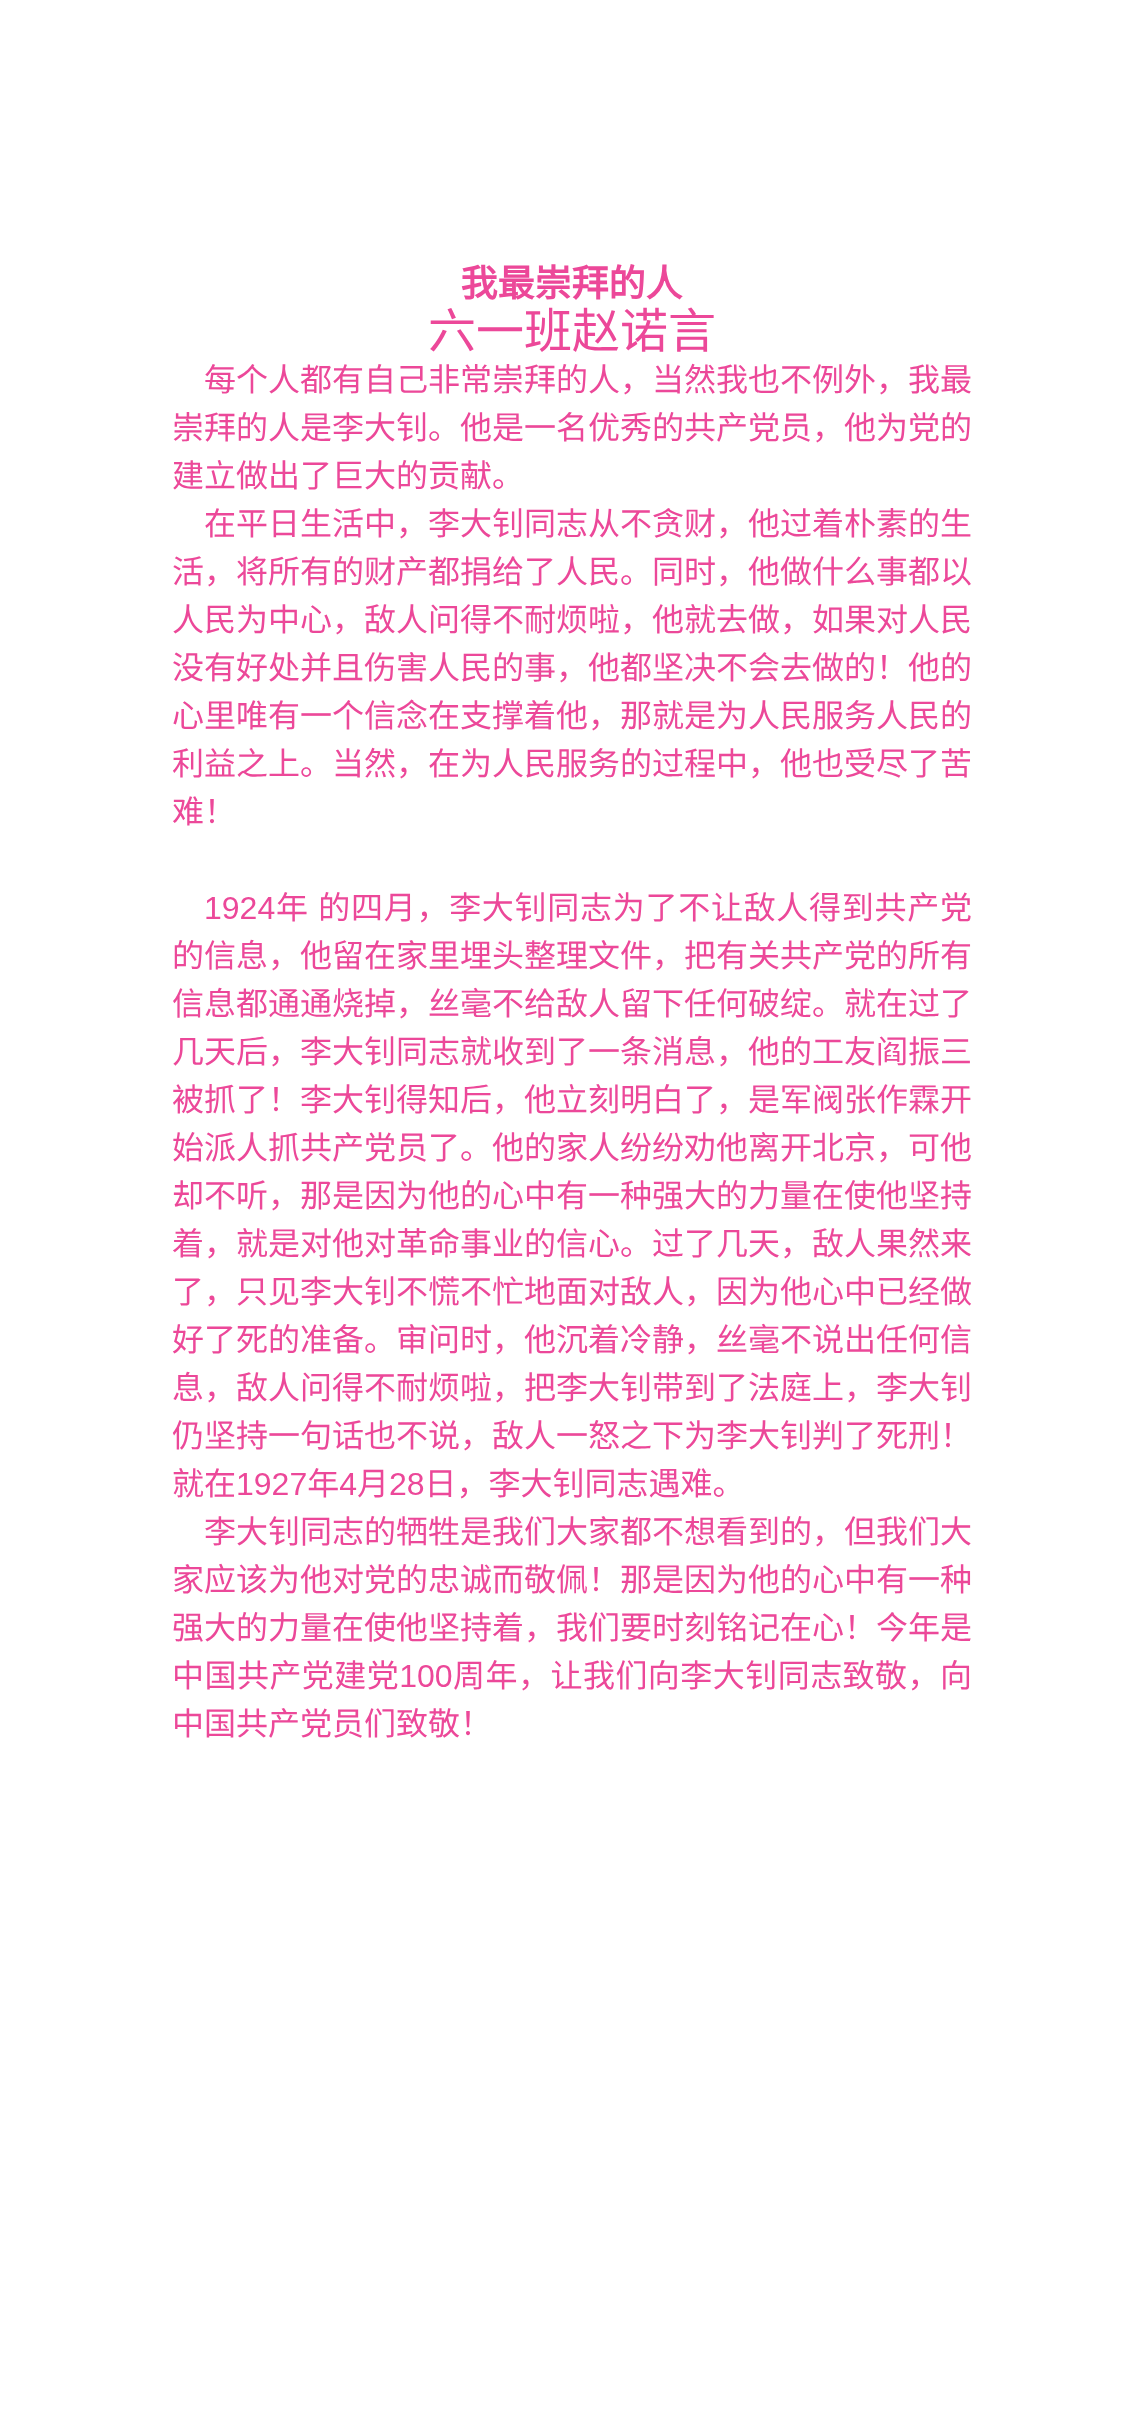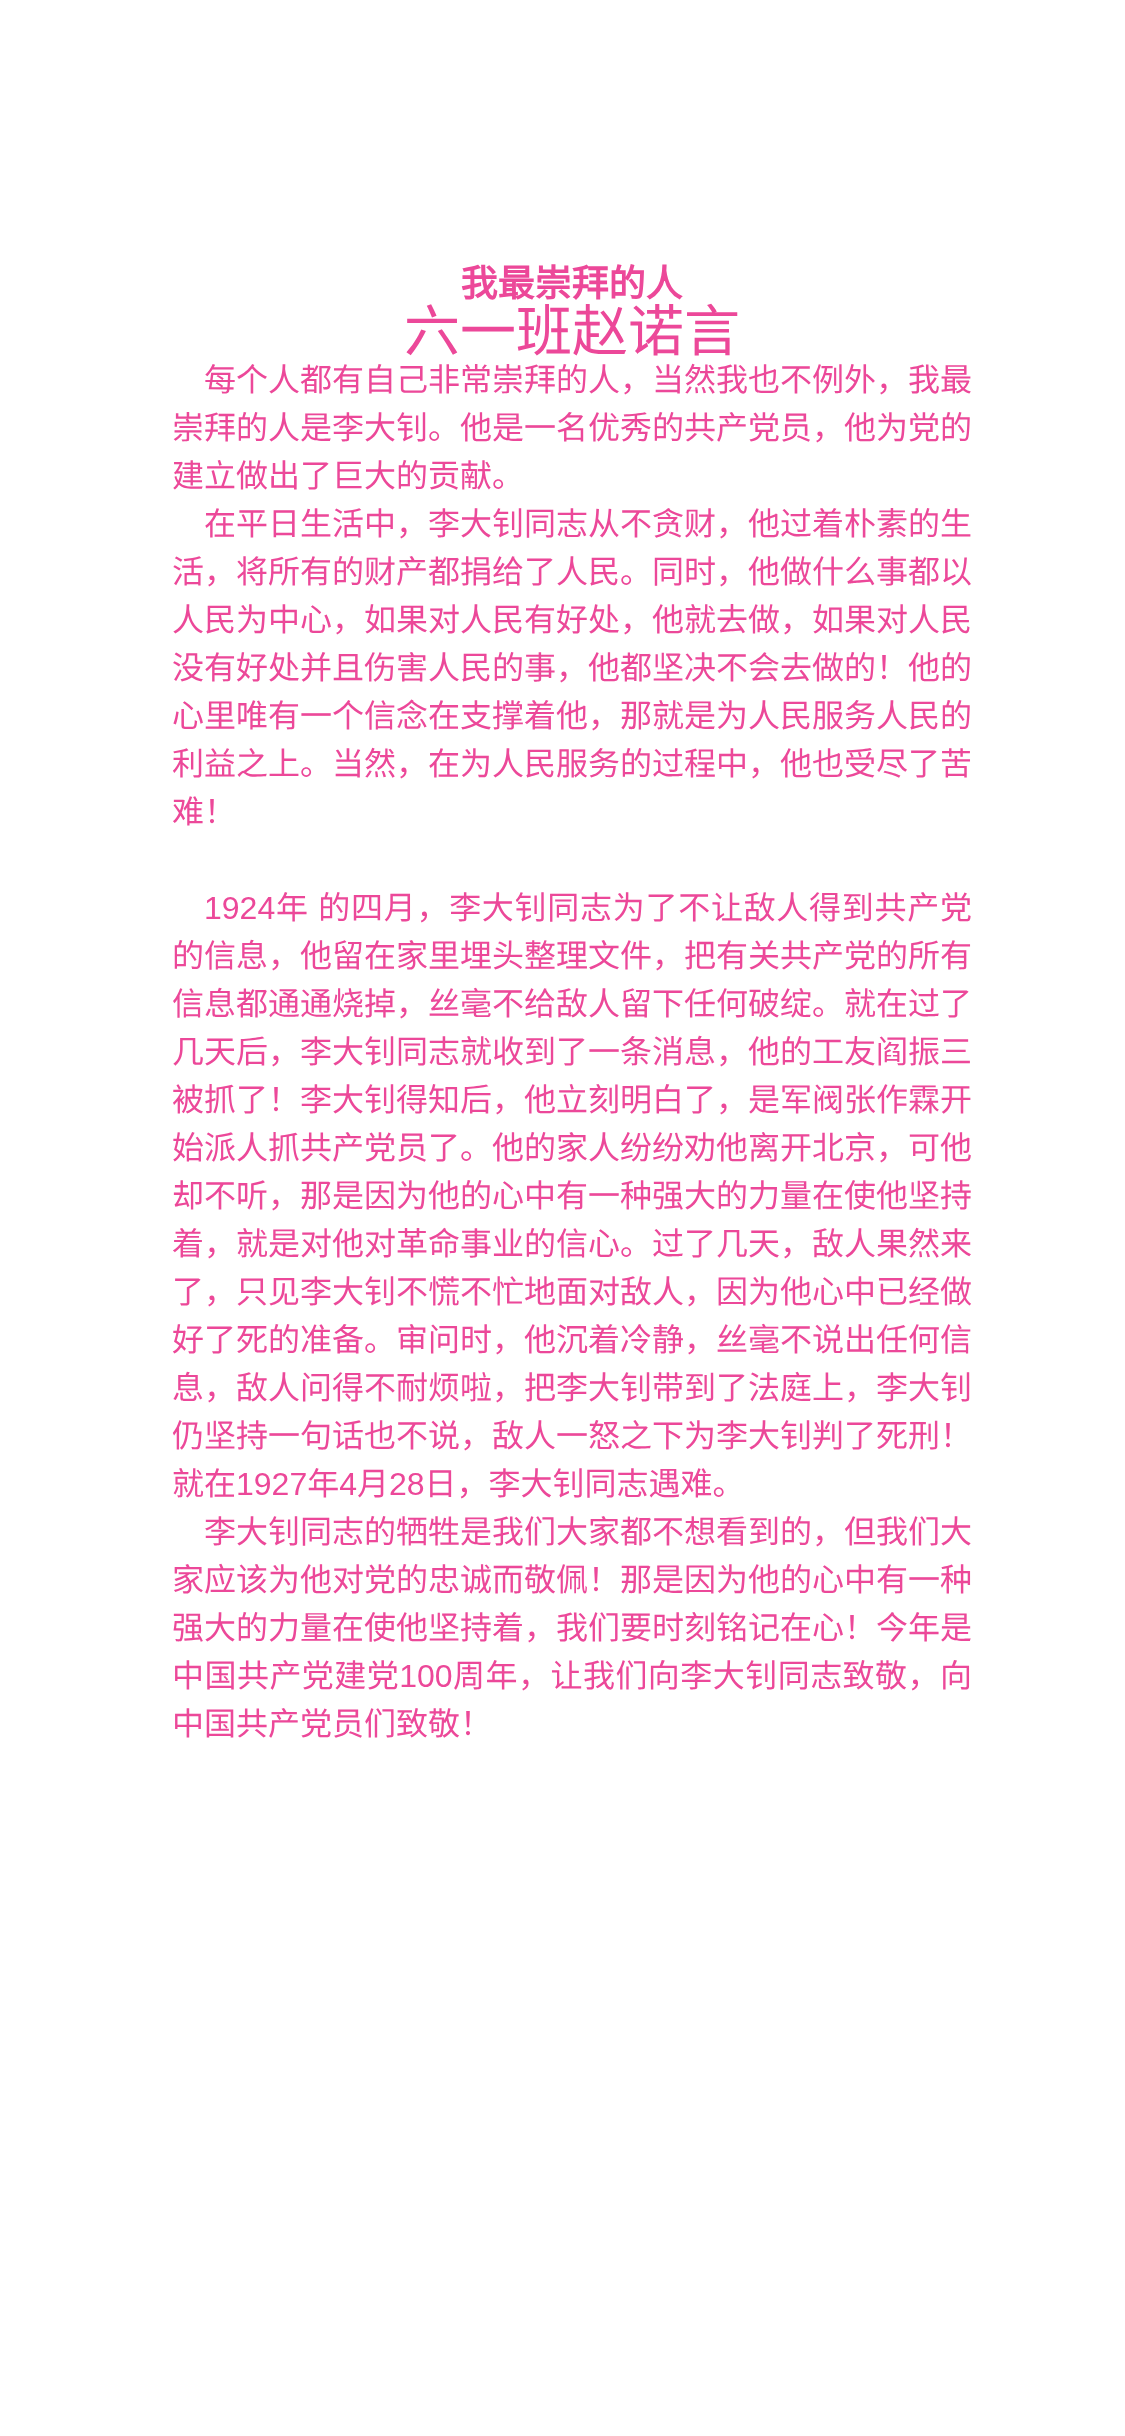--- a/index.html
+++ b/index.html
@@ -26,21 +26,21 @@
   }
   .essay-title {
     margin: 0;
     font-size: 37px;
     font-weight: bold;
     line-height: 48px;
     text-align: center;
   }
   .essay-byline {
     margin: 0;
-    font-size: 56px;
+    font-size: 48px;
     font-weight: normal;
     line-height: 48px;
     text-align: center;
   }
   .para {
     margin: 0;
     font-size: 32px;
     line-height: 48px;
     text-align: justify;
     text-justify: inter-ideograph;
@@ -54,18 +54,18 @@
   }
 </style>
 </head>
 <body>
 
 <div class="page">
   <div class="content">
     <h1 class="essay-title">我最崇拜的人</h1>
     <div class="essay-byline">六一班赵诺言</div>
     <p class="para">每个人都有自己非常崇拜的人，当然我也不例外，我最崇拜的人是李大钊。他是一名优秀的共产党员，他为党的建立做出了巨大的贡献。</p>
-    <p class="para">在平日生活中，李大钊同志从不贪财，他过着朴素的生活，将所有的财产都捐给了人民。同时，他做什么事都以人民为中心，如果对人民有好处，他就去做，如果对人民没有好处并且伤害人民的事，他都坚决不会去做的！他的心里唯有一个信念在支撑着他，那就是为人民服务人民的利益之上。当然，在为人民服务的过程中，他也受尽了苦难！</p>
+    <p class="para">在平日生活中，李大钊同志从不贪财，他过着朴素的生活，将所有的财产都捐给了人民。同时，他做什么事都以人民为中心，敌人问得不耐烦啦，他就去做，如果对人民没有好处并且伤害人民的事，他都坚决不会去做的！他的心里唯有一个信念在支撑着他，那就是为人民服务人民的利益之上。当然，在为人民服务的过程中，他也受尽了苦难！</p>
     <p class="para blank"></p>
     <p class="para">1924年 的四月，李大钊同志为了不让敌人得到共产党的信息，他留在家里埋头整理文件，把有关共产党的所有信息都通通烧掉，丝毫不给敌人留下任何破绽。就在过了几天后，李大钊同志就收到了一条消息，他的工友阎振三被抓了！李大钊得知后，他立刻明白了，是军阀张作霖开始派人抓共产党员了。他的家人纷纷劝他离开北京，可他却不听，那是因为他的心中有一种强大的力量在使他坚持着，就是对他对革命事业的信心。过了几天，敌人果然来了，只见李大钊不慌不忙地面对敌人，因为他心中已经做好了死的准备。审问时，他沉着冷静，丝毫不说出任何信息，敌人问得不耐烦啦，把李大钊带到了法庭上，李大钊仍坚持一句话也不说，敌人一怒之下为李大钊判了死刑！就在1927年4月28日，李大钊同志遇难。</p>
     <p class="para">李大钊同志的牺牲是我们大家都不想看到的，但我们大家应该为他对党的忠诚而敬佩！那是因为他的心中有一种强大的力量在使他坚持着，我们要时刻铭记在心！今年是中国共产党建党100周年，让我们向李大钊同志致敬，向中国共产党员们致敬！</p>
   </div>
 </div>
 
 </body></html>

